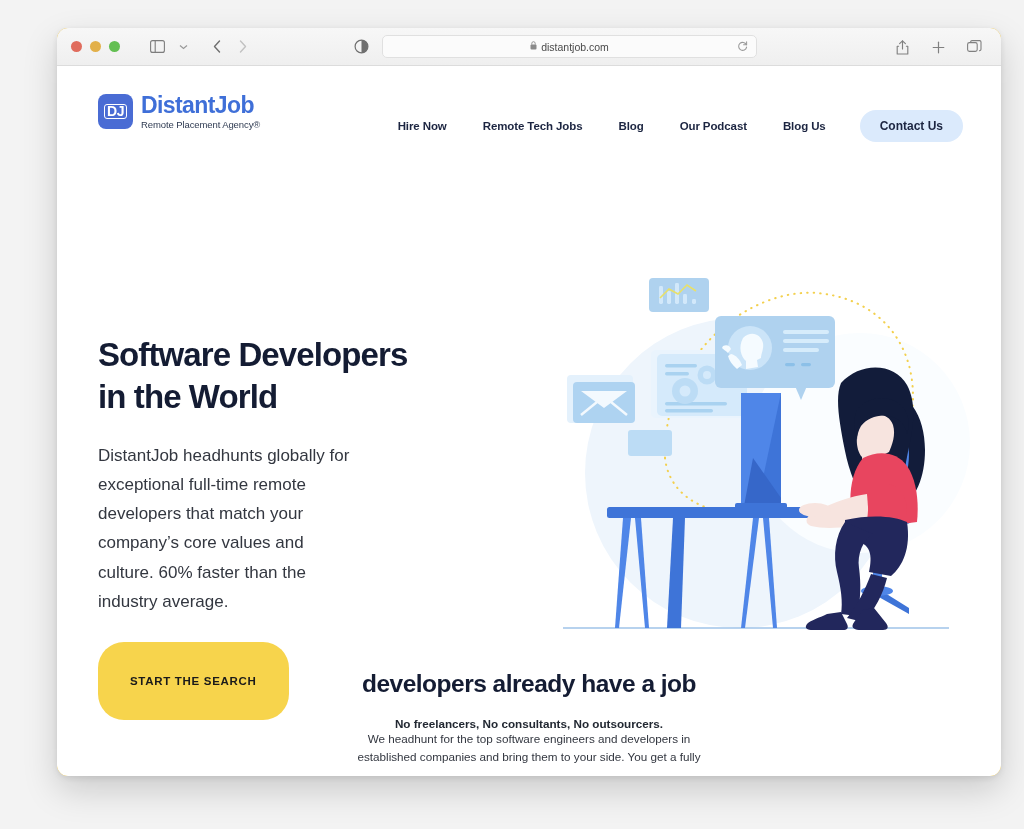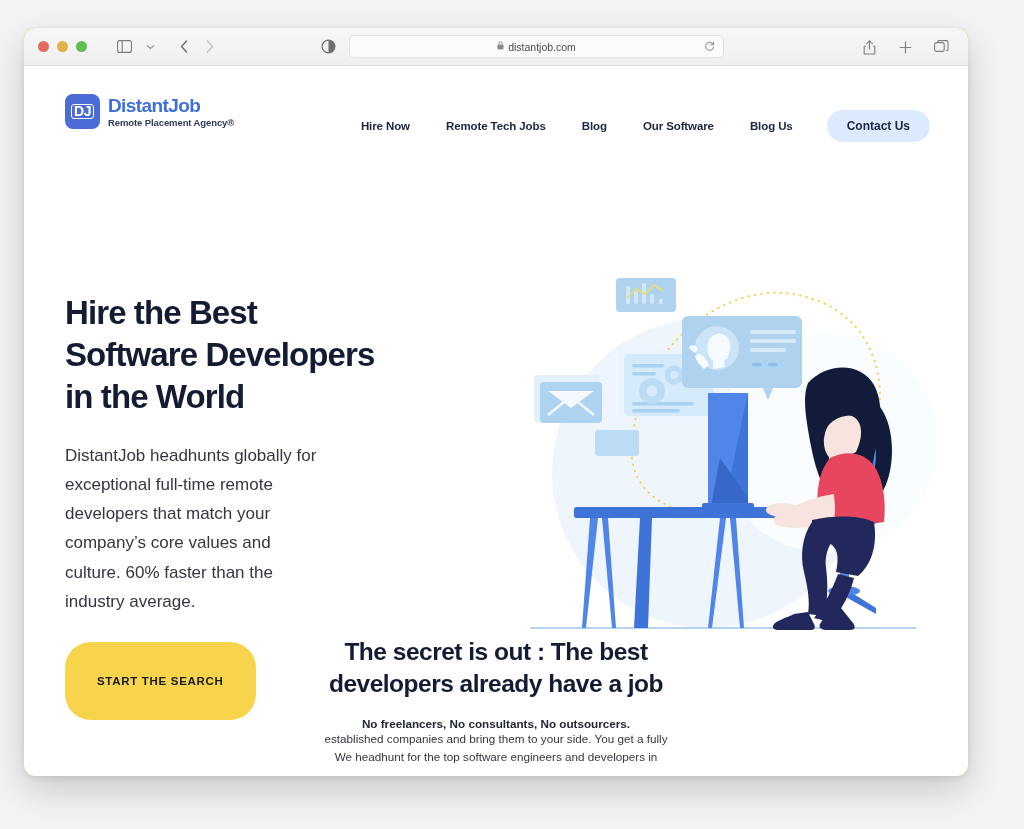--- a/index.html
+++ b/index.html
@@ -7,21 +7,21 @@
     width: 1024px; height: 829px;
     background: #f3f3f3;
     font-family: "Liberation Sans", sans-serif;
     overflow: hidden;
   }
   body { position: relative; }
 
   
   #browser-window {
     position: absolute;
-    left: 24px; top: 28px;
+    left: 57px; top: 28px;
     width: 944px; height: 748px;
     border-radius: 11px;
     background: #eab308;
     box-shadow: 0 14px 34px rgba(0,0,0,0.17), 0 2px 6px rgba(0,0,0,0.09);
     overflow: hidden;
   }
 
   
   #browser-toolbar {
     position: relative;
@@ -92,25 +92,25 @@
     display: flex; align-items: center; justify-content: center;
   }
   #logo-mark span {
     color: #fff; font-weight: bold; font-size: 14px;
     letter-spacing: -0.5px;
     border: 1.5px solid #ffffff; border-radius: 3px;
     padding: 0px 2px; line-height: 13px;
   }
   #logo-text-block { display: flex; flex-direction: column; line-height: 1; }
   #logo-wordmark {
-    font-size: 19px; font-weight: bold; color: #3f6fd8;
+    font-size: 23px; font-weight: bold; color: #3f6fd8;
     letter-spacing: -0.6px;
   }
   #logo-tagline {
-    font-size: 9.5px; font-weight: bold; color: #2f3b52;
+    font-size: 9.5px; font-weight: normal; color: #2f3b52;
     letter-spacing: -0.1px; margin-top: 3px;
   }
   #main-nav {
     position: absolute; right: 38px; top: 44px;
     display: flex; align-items: center; gap: 8px;
   }
   .nav-link {
     font-size: 11.5px; font-weight: bold; color: #1c2541;
     padding: 0 14px; white-space: nowrap;
     letter-spacing: -0.1px;
@@ -269,31 +269,31 @@
         <div id="logo-text-block">
           <div id="logo-wordmark">DistantJob</div>
           <div id="logo-tagline">Remote Placement Agency®</div>
         </div>
       </div>
 
       <div id="main-nav">
         <a class="nav-link">Hire Now</a>
         <a class="nav-link">Remote Tech Jobs</a>
         <a class="nav-link">Blog</a>
-        <a class="nav-link">Our Software</a>
+        <a class="nav-link">Our Podcast</a>
         <a class="nav-link">Blog Us</a>
         <a id="nav-contact">Contact Us</a>
       </div>
     </div>
 
     <div id="hero">
 
       <div id="hero-copy">
         <h1 id="hero-title">
-          <span>Hire the Best</span><br>
+          <br>
           <span>Software Developers</span><br>
           <span>in the World</span>
         </h1>
         <p id="hero-paragraph">DistantJob headhunts globally for exceptional full-time remote developers that match your company’s core values and culture. 60% faster than the industry average.</p>
         <a id="hero-cta">START THE SEARCH</a>
       </div>
 
       <div id="hero-illustration">
         <svg viewBox="0 0 430 390" xmlns="http://www.w3.org/2000/svg">
 
@@ -403,22 +403,22 @@
 
             <path d="M282 356 c-8 4 -16 6 -20 10 c-3 4 0 6 6 6 l30 0 c4 0 6 -2 4 -6 l-6 -12z" fill="#22275c"></path>
             <path d="M318 352 c-4 6 -8 10 -10 14 c-2 4 2 6 8 6 l22 0 c5 0 6 -3 3 -7 l-12 -15z" fill="#22275c"></path>
           </g>
         </svg>
       </div>
     </div>
 
     <div id="secret-section">
       <h2 id="secret-title">
-        <span>The secret is out : The best</span><br>
+        <br>
         <span>developers already have a job</span>
       </h2>
       <p id="secret-lead">No freelancers, No consultants, No outsourcers.</p>
+      <p class="secret-body">We headhunt for the top software engineers and developers in</p>
       <p class="secret-body">established companies and bring them to your side. You get a fully</p>
-      <p class="secret-body">We headhunt for the top software engineers and developers in</p>
     </div>
 
   </div>
 </div>
 
 </body></html>

